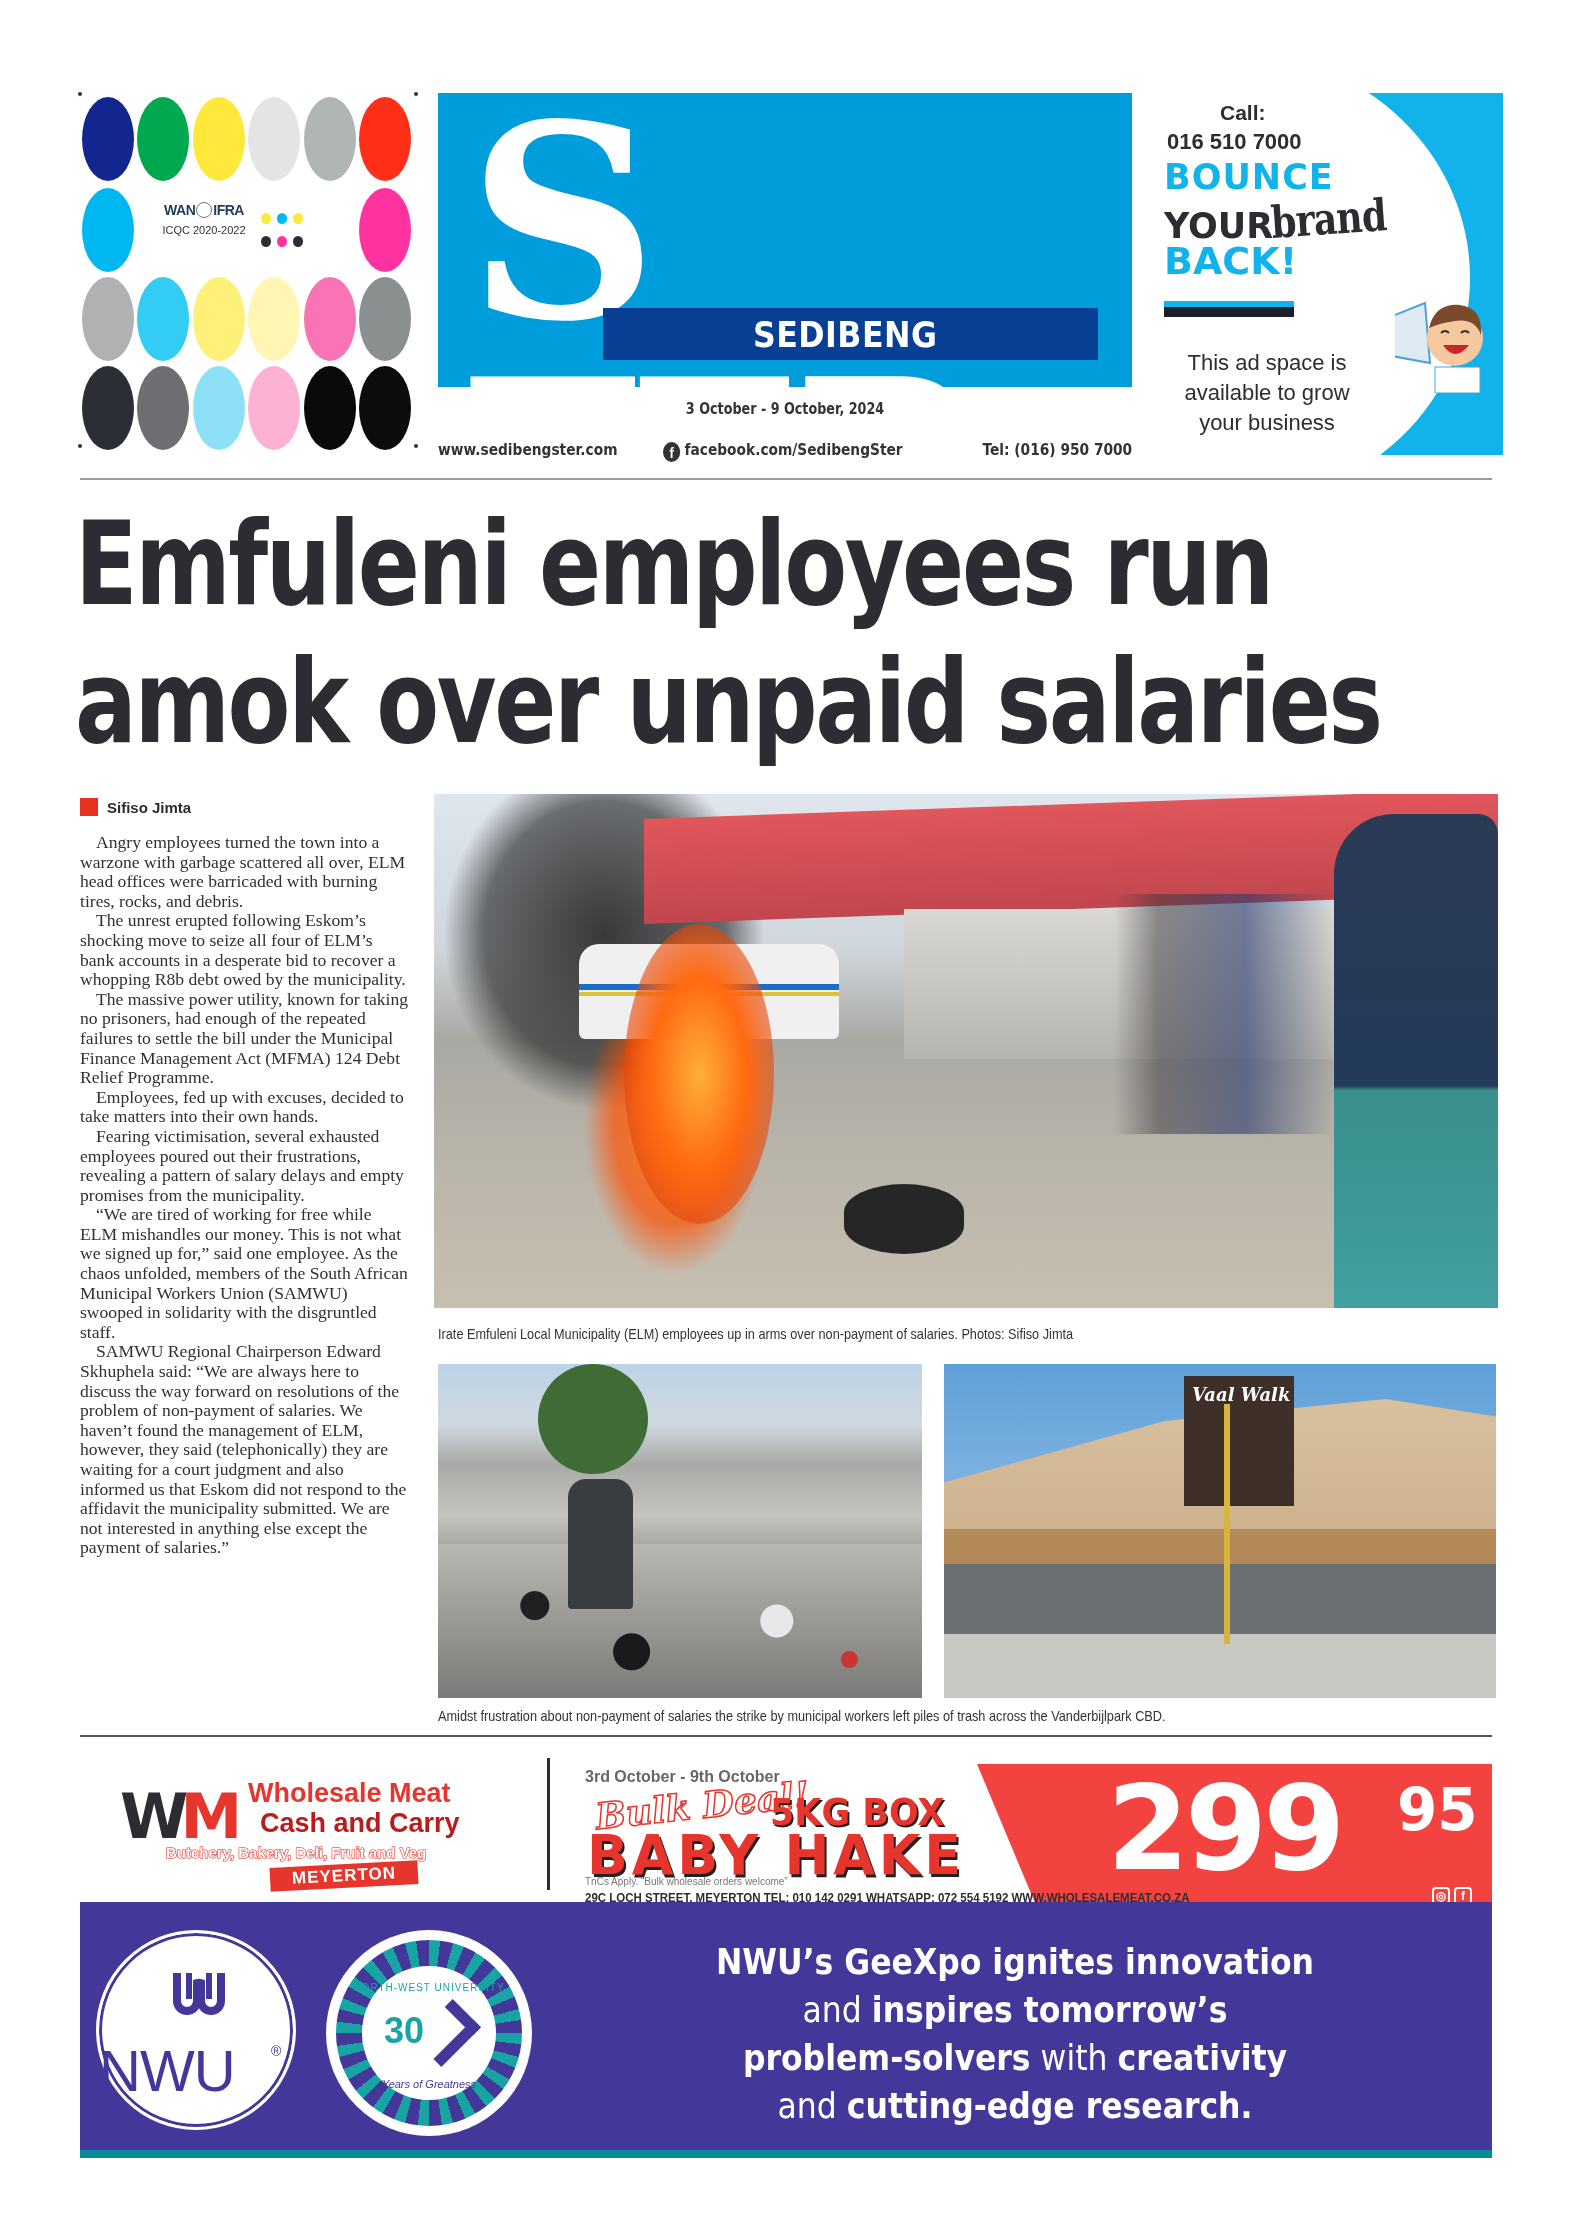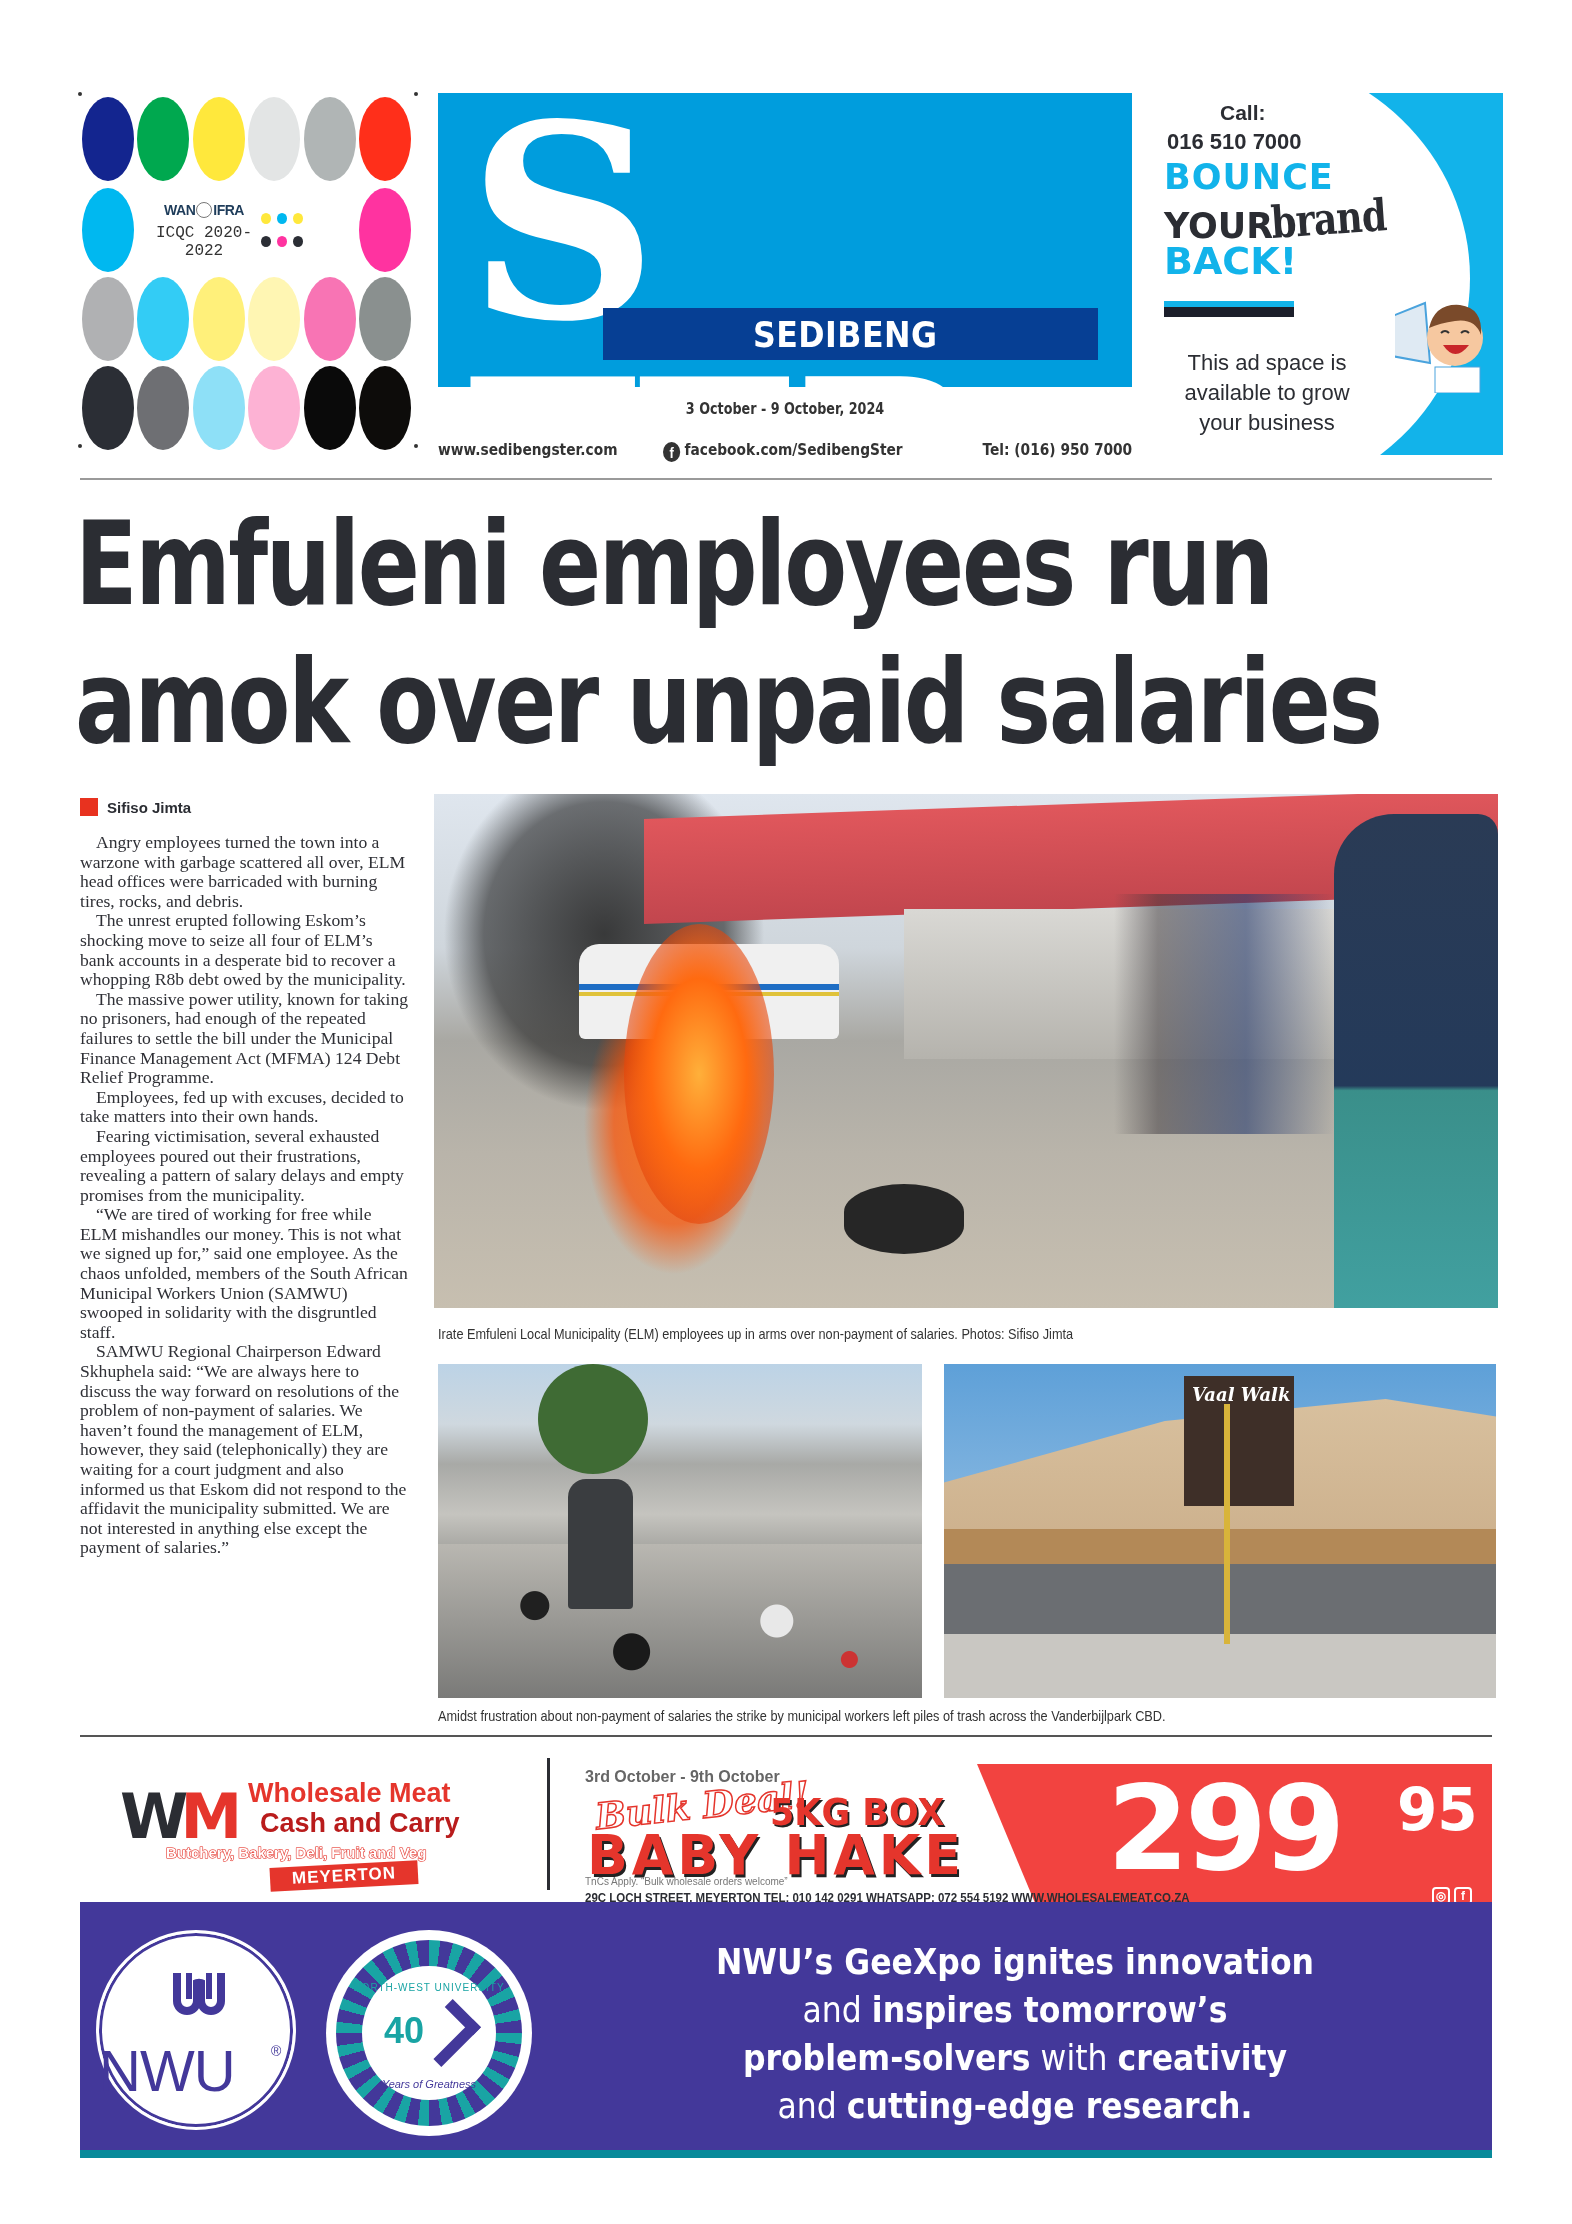--- a/index.html
+++ b/index.html
@@ -6,21 +6,21 @@
   html, body { width: 1572px; height: 2224px; background: #ffffff; overflow: hidden; }
   body { position: relative; font-family: "Liberation Sans", sans-serif; color: #2b2d33; }
 
   
   .colorbar { position: absolute; left: 80px; top: 92px; width: 336px; height: 356px; }
   .colorbar .dot-corner { position: absolute; width: 4px; height: 4px; background: #333; border-radius: 50%; }
   .colorbar .oval { position: absolute; width: 52px; height: 84px; border-radius: 50%; }
   .colorbar .wan { position: absolute; left: 64px; top: 110px; width: 120px; text-align: center; }
   .colorbar .wan-logo { font-weight: bold; font-size: 14px; color: #1e3c5a; letter-spacing: -0.5px; }
   .colorbar .wan-logo .globe { display: inline-block; width: 16px; height: 16px; border: 1.5px solid #777; border-radius: 50%; vertical-align: -3px; margin: 0 1px; }
-  .colorbar .wan-sub { font-size: 16px; color: #333; margin-top: 6px; font-family: Liberation Mono, monospace; }
+  .colorbar .wan-sub { font-size: 11px; color: #333; margin-top: 6px; font-family: Liberation Sans, sans-serif; }
   .colorbar .mini { position: absolute; width: 10px; height: 11px; border-radius: 50%; }
 
   
   .masthead { position: absolute; left: 438px; top: 93px; width: 694px; height: 294px; background: #009ddd; }
   .masthead .logo { position: absolute; left: 30px; top: -12px; font-family: "DejaVu Serif", serif; font-weight: bold; color: #ffffff; font-size: 232px; letter-spacing: -8px; line-height: 1; transform: scaleX(0.98); transform-origin: left top; }
   .masthead .logo .s { font-size: 268px; display: inline-block; transform: translateY(8px); }
   .masthead .band { position: absolute; left: 165px; top: 215px; width: 495px; height: 52px; background: #063f94; }
   .masthead .band span { position: absolute; left: 150px; top: 6px; font-family: "DejaVu Sans", sans-serif; font-weight: bold; font-size: 36px; color: #fff; letter-spacing: 0.5px; transform: scaleX(0.88); transform-origin: left top; }
 
   .dateline { position: absolute; left: 438px; top: 400px; width: 694px; text-align: center; font-family: "DejaVu Sans", sans-serif; font-weight: bold; font-size: 15px; color: #333; transform: scaleX(0.85); }
@@ -301,21 +301,21 @@
       <path d="M18 4 V30 M38 4 V30" stroke="#43389a" stroke-width="6"></path>
     </svg>
     <div class="name">NWU</div>
     <div class="reg">®</div>
   </div>
   <div class="nwu-seal">
     <div class="ring"></div>
     <div class="inner"></div>
     <div class="arc-top">NORTH-WEST UNIVERSITY</div>
     <div class="chev"></div>
-    <div class="num">40</div>
+    <div class="num">30</div>
     <div class="arc-bot">Years of Greatness</div>
   </div>
   <div class="nwu-text">
     <div><b>NWU’s GeeXpo ignites innovation</b></div>
     <div><span class="light">and</span> <b>inspires tomorrow’s</b></div>
     <div><b>problem-solvers</b> <span class="light">with</span> <b>creativity</b></div>
     <div><span class="light">and</span> <b>cutting-edge research.</b></div>
   </div>
 </div>
 <div class="nwu-teal"></div>

